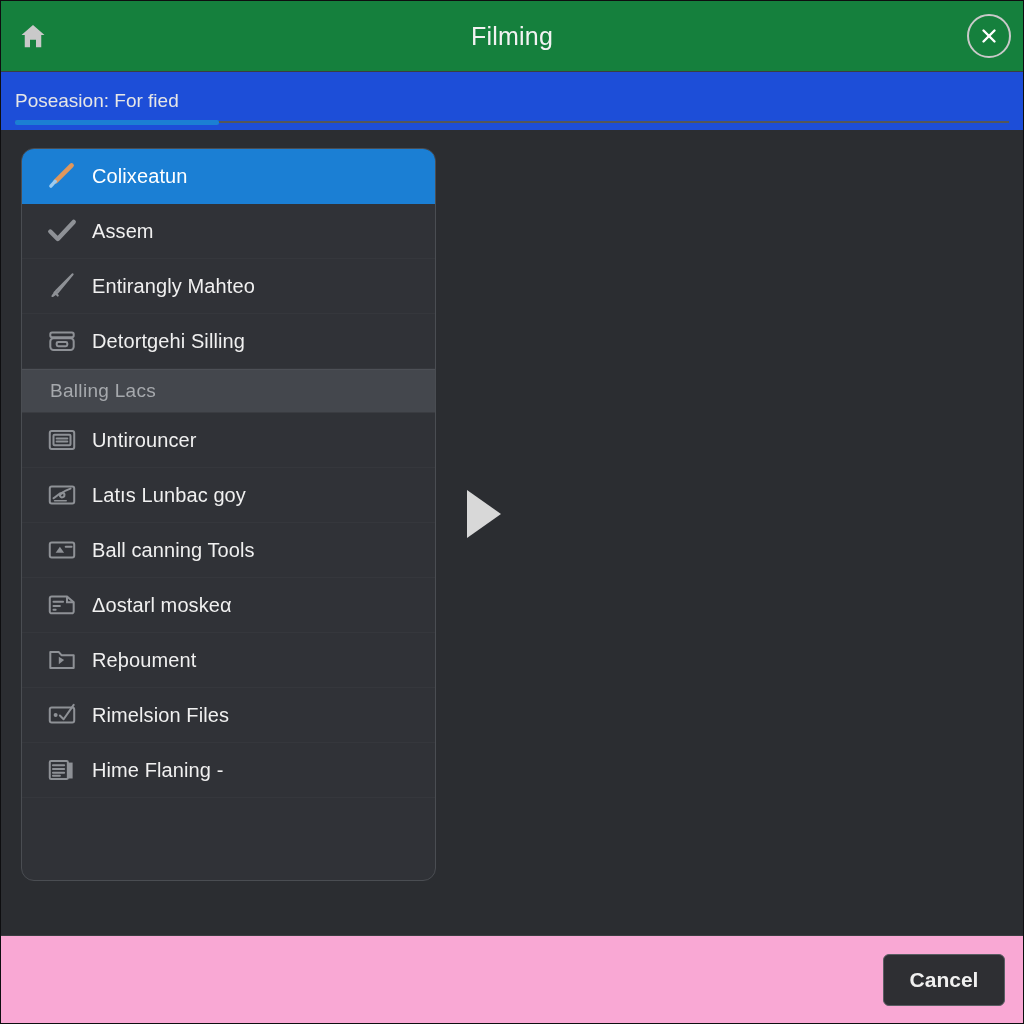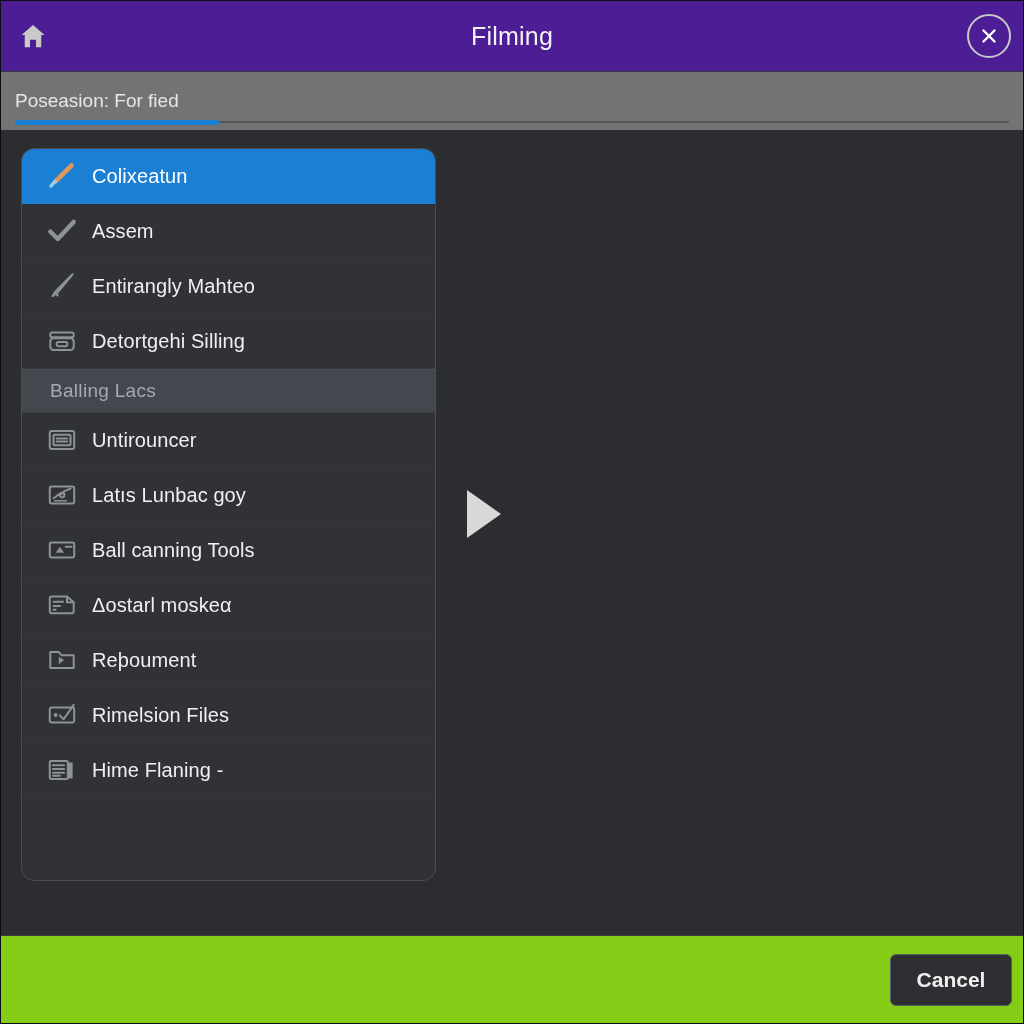--- a/index.html
+++ b/index.html
@@ -20,21 +20,21 @@
     display: flex;
     flex-direction: column;
     border: 1px solid #0e0e10;
   }
 
   
   .titlebar {
     position: relative;
     height: 71px;
     flex: 0 0 71px;
-    background: #4c1d95;
+    background: #15803d;
     border-bottom: 1px solid #3b3d41;
     display: flex;
     align-items: center;
   }
   .home-btn {
     position: absolute;
     left: 12px;
     top: 50%;
     transform: translateY(-50%);
     width: 40px;
@@ -67,21 +67,21 @@
     justify-content: center;
     cursor: pointer;
   }
   .close-btn svg { display: block; }
 
   
   .tabstrip {
     position: relative;
     flex: 0 0 58px;
     height: 58px;
-    background: #737373;
+    background: #1d4ed8;
     padding-left: 28px;
   }
   .tab {
     position: absolute;
     left: 0;
     top: 0;
     height: 58px;
     padding: 0 16px 0 14px;
     display: flex;
     align-items: center;
@@ -194,26 +194,26 @@
     border-top: 24px solid transparent;
     border-bottom: 24px solid transparent;
     border-left: 34px solid #d8d8d8;
     cursor: pointer;
   }
 
   
   .footer {
     flex: 0 0 88px;
     height: 88px;
-    background: #84cc16;
+    background: #f9a8d4;
     border-top: 1px solid #3b3d41;
     display: flex;
     align-items: center;
     justify-content: flex-end;
-    padding-right: 11px;
+    padding-right: 18px;
     gap: 18px;
   }
   .btn {
     height: 52px;
     min-width: 122px;
     border-radius: 6px;
     display: flex;
     align-items: center;
     justify-content: center;
     font-size: 21px;

